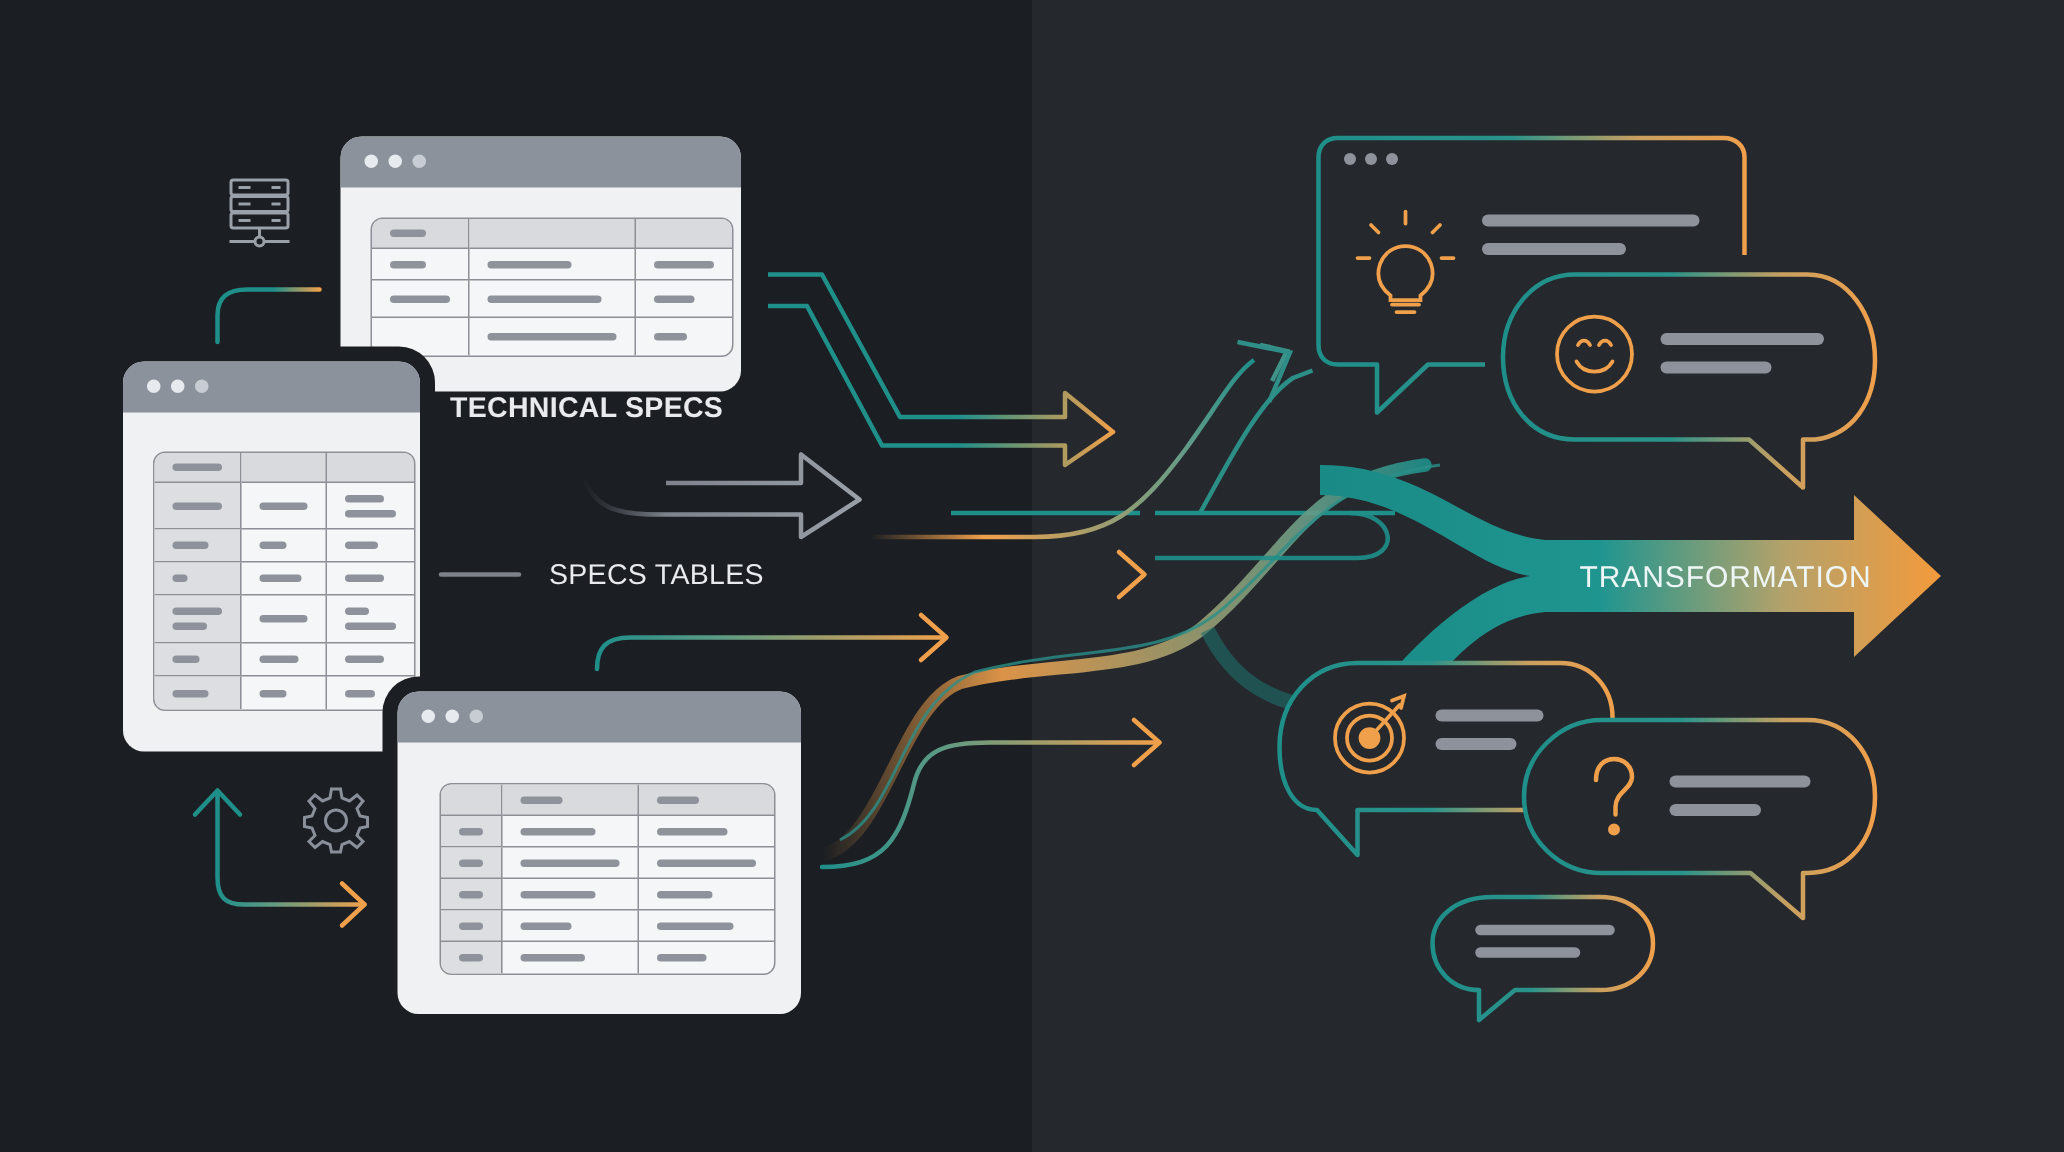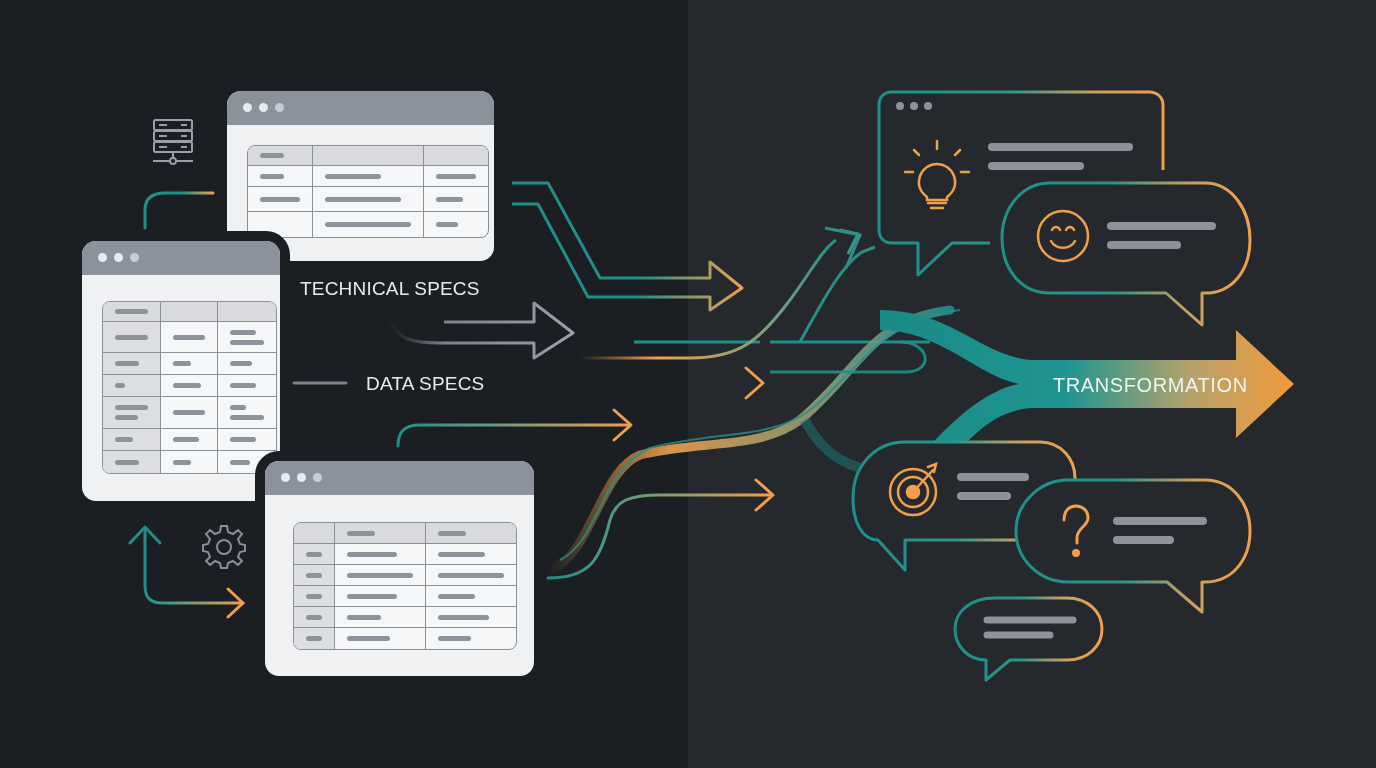--- a/index.html
+++ b/index.html
@@ -425,15 +425,15 @@
             <span class="ln" style="width:43px"></span>
           </td>
           <td>
             <span class="ln" style="width:33px"></span>
           </td>
         </tr>
   </tbody>
     </table>
 </div>
 
-<div class="label" style="left:300px;top:278px;">TECHNICAL SPECS</div>
-<div class="label" style="left:366px;top:373px;">DATA SPECS</div>
+<div class="label" style="left:300px;top:262px;font-weight:bold;">TECHNICAL SPECS</div>
+<div class="label" style="left:366px;top:373px;">SPECS TABLES</div>
 <div class="transform-label" style="left:1053px;top:374px;">TRANSFORMATION</div>
 
 </body></html>

